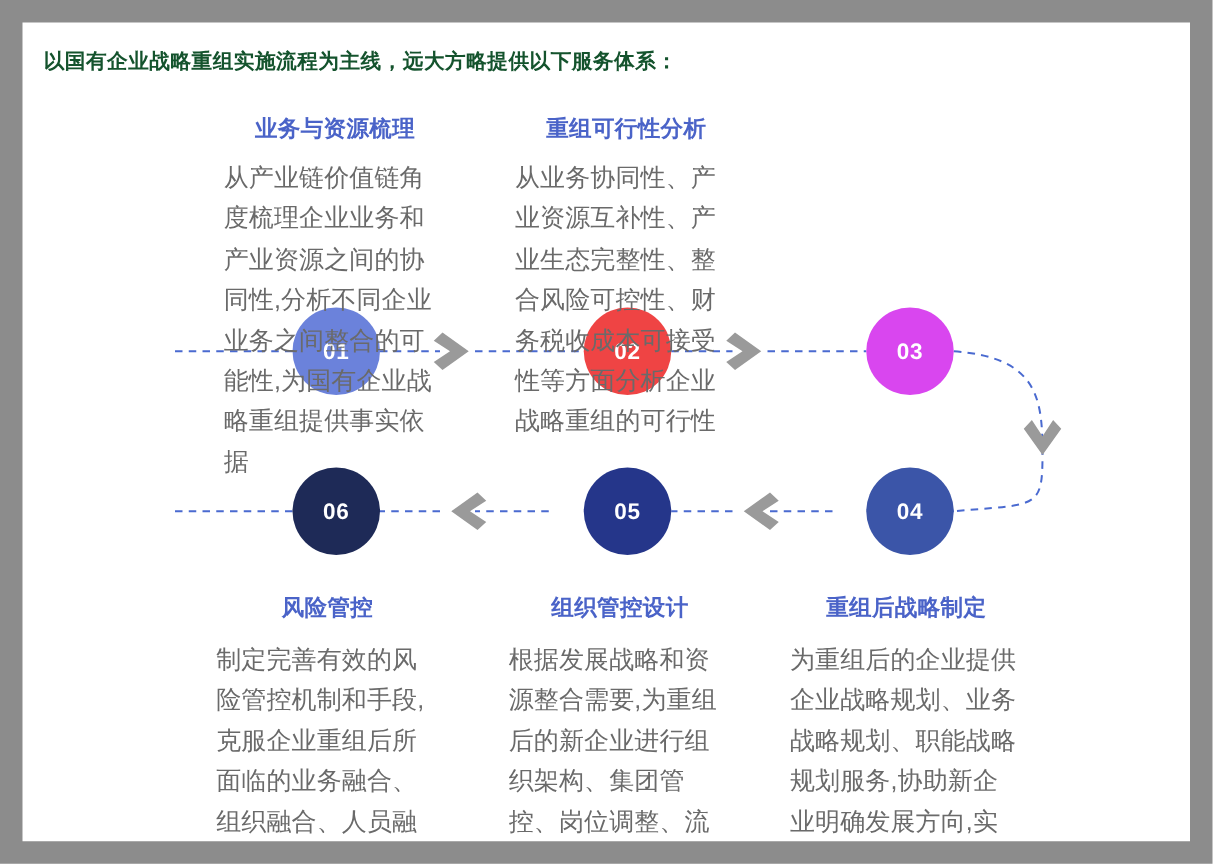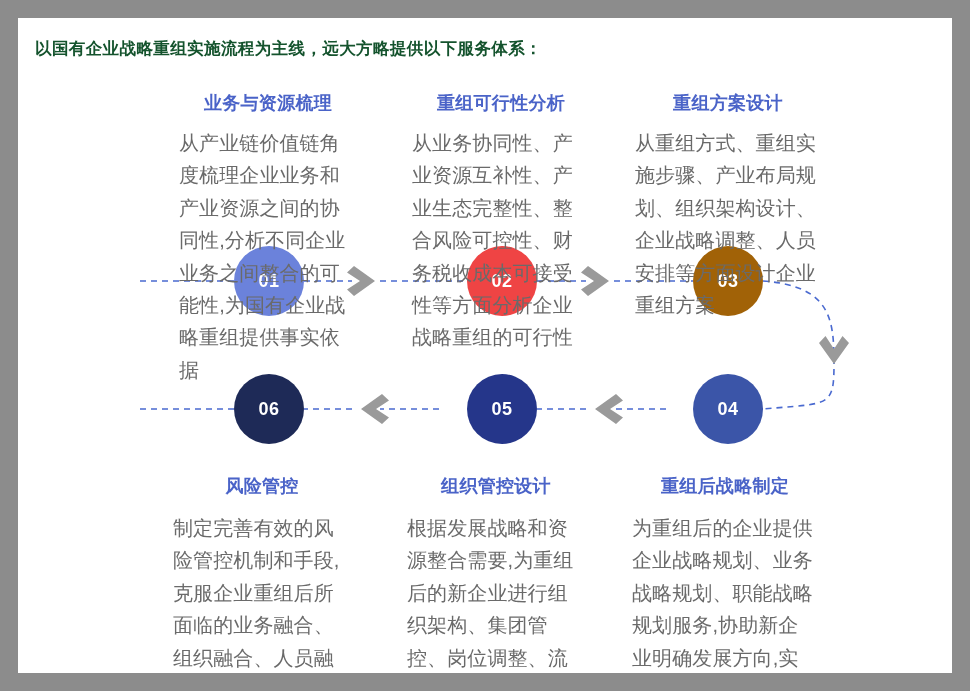--- a/index.html
+++ b/index.html
@@ -123,21 +123,21 @@
   </svg>
 
   <div class="node" style="left: 216px; top: 228px; background: rgb(107, 130, 219);">
     <span>01</span>
   </div>
 
   <div class="node" style="left: 449px; top: 228px; background: #ef4444;">
     <span>02</span>
   </div>
 
-  <div class="node" style="left: 675px; top: 228px; background: #a16207;">
+  <div class="node" style="left: 675px; top: 228px; background: #d946ef;">
     <span>03</span>
   </div>
 
   <div class="node" style="left: 675px; top: 356px; background: rgb(59, 85, 168);">
     <span>04</span>
   </div>
 
   <div class="node" style="left: 449px; top: 356px; background: rgb(37, 54, 138);">
     <span>05</span>
   </div>
@@ -149,24 +149,20 @@
   <div class="block" style="left:161px; top:73px;">
     <div class="block-title">业务与资源梳理</div>
     <div class="block-body">从产业链价值链角度梳理企业业务和产业资源之间的协同性,分析不同企业业务之间整合的可能性,为国有企业战略重组提供事实依据</div>
   </div>
 
   <div class="block" style="left:394px; top:73px;">
     <div class="block-title">重组可行性分析</div>
     <div class="block-body">从业务协同性、产业资源互补性、产业生态完整性、整合风险可控性、财务税收成本可接受性等方面分析企业战略重组的可行性</div>
   </div>
 
-  <div class="block wide" style="left:617px; top:73px;">
-    <div class="block-title">重组方案设计</div>
-    <div class="block-body">从重组方式、重组实施步骤、产业布局规划、组织架构设计、企业战略调整、人员安排等方面设计企业重组方案</div>
-  </div>
 
   <div class="block bottom" style="left:155px; top:456px;">
     <div class="block-title">风险管控</div>
     <div class="block-body">制定完善有效的风险管控机制和手段,克服企业重组后所面临的业务融合、组织融合、人员融合、文化融合等方面的风险</div>
   </div>
 
   <div class="block bottom" style="left:389px; top:456px;">
     <div class="block-title">组织管控设计</div>
     <div class="block-body">根据发展战略和资源整合需要,为重组后的新企业进行组织架构、集团管控、岗位调整、流程制度制定等咨询服务</div>
   </div>

